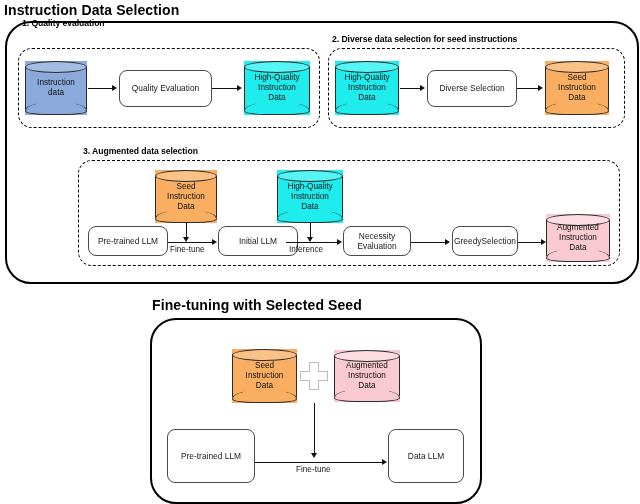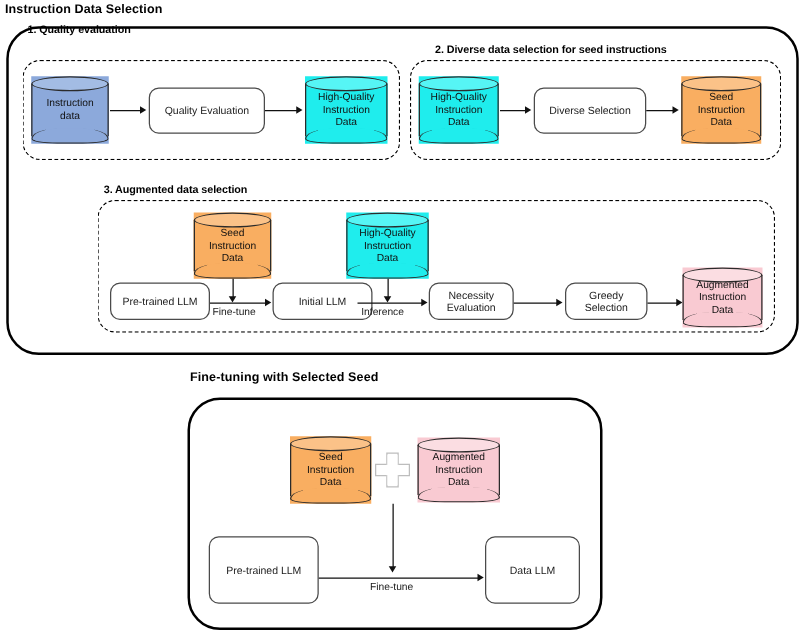--- a/index.html
+++ b/index.html
@@ -2,21 +2,21 @@
 <html><head>
 <meta charset="utf-8">
 <style>
   html,body{margin:0;padding:0;background:#ffffff;}
   body{width:640px;height:504px;position:relative;overflow:hidden;
        font-family:"Liberation Sans","DejaVu Sans",sans-serif;color:#000;}
 
   .abs{position:absolute;}
 
   
-  .maintitle{font-size:10px;font-weight:bold;letter-spacing:.1px;}
+  .maintitle{font-size:14px;font-weight:bold;letter-spacing:.1px;}
   .sectitle{font-size:8.6px;font-weight:bold;letter-spacing:-.05px;}
 
   
   .outerbox{border:2.4px solid #000;border-radius:26px;background:#fff;}
   .dashbox{border:1.5px dashed #000;border-radius:14px;background:#fff;}
 
   
   .node{border:1.1px solid #4a4a4a;border-radius:8px;background:#fff;
         display:flex;align-items:center;justify-content:center;text-align:center;
         font-size:8.4px;line-height:1.25;color:#1a1a1a;box-sizing:border-box;}
@@ -86,21 +86,21 @@
   <div class="body" style="background:#1FEDED;"></div>
   <div class="bot" style="background:#1FEDED;"></div>
   <div class="top" style="background:#56F5F5;"></div>
   <div class="lbl">
     <span>High-Quality</span>
     <span>Instruction</span>
     <span>Data</span>
   </div>
 </div>
 
-<div class="abs sectitle" style="left:332px;top:34px;margin-left:16px;">2. Diverse data selection for seed instructions</div>
+<div class="abs sectitle" style="left:332px;top:34px;">2. Diverse data selection for seed instructions</div>
 
 <div class="abs dashbox" style="left:328px;top:48px;width:295px;height:78px;"></div>
 
 <div class="cyl" style="left:335px;top:61px;width:64px;height:54px;background:#1FEDED;">
   <div class="body" style="background:#1FEDED;"></div>
   <div class="bot" style="background:#1FEDED;"></div>
   <div class="top" style="background:#56F5F5;"></div>
   <div class="lbl">
     <span>High-Quality</span>
     <span>Instruction</span>
@@ -170,21 +170,21 @@
 <div class="elabel" style="left:289px;top:245px;text-align:right;">Inference</div>
 
 <div class="abs node" style="left:343px;top:226px;width:68px;height:30px;flex-direction:column;">
   <span>Necessity</span>
   <span>Evaluation</span>
 </div>
 
 <div class="hline" style="left:411px;top:242px;width:35px;"></div>
 <div class="arrowR" style="left:445px;top:238.5px;"></div>
 
-<div class="abs node" style="left:452px;top:226px;width:66px;height:30px;flex-direction:column;">
+<div class="abs node" style="left:452px;top:226px;width:66px;height:30px;flex-direction:row;">
   <span>Greedy</span>
   <span>Selection</span>
 </div>
 
 <div class="hline" style="left:518px;top:242px;width:24px;"></div>
 <div class="arrowR" style="left:541px;top:238.5px;"></div>
 
 <div class="cyl" style="left:546px;top:214px;width:64px;height:48px;background:#F9CAD2;">
   <div class="body" style="background:#F9CAD2;"></div>
   <div class="bot" style="background:#F9CAD2;"></div>

